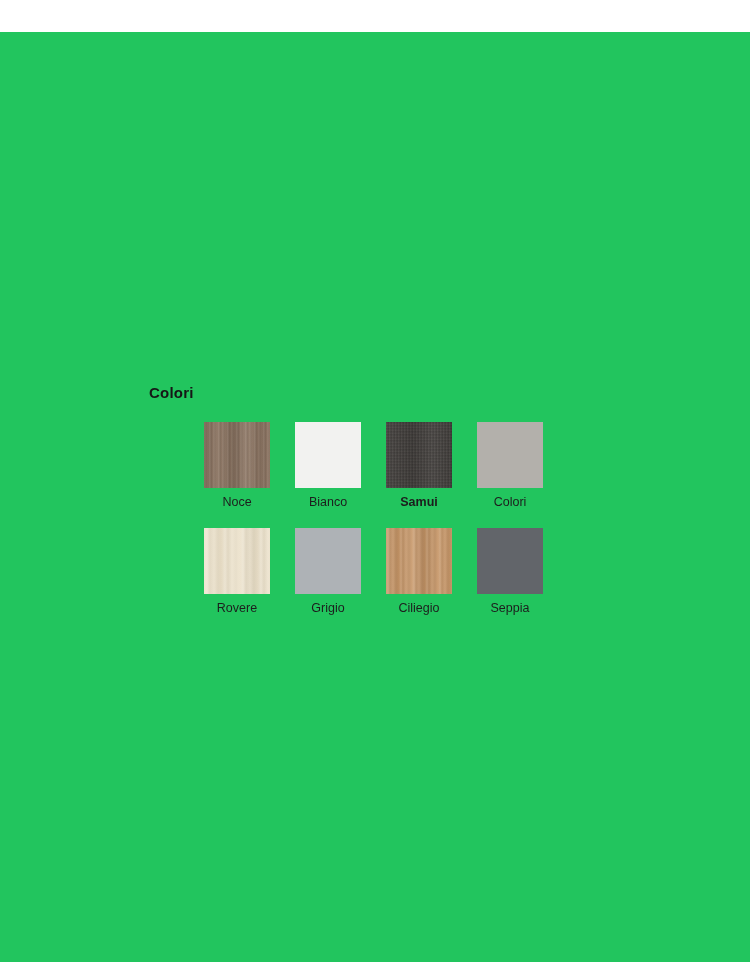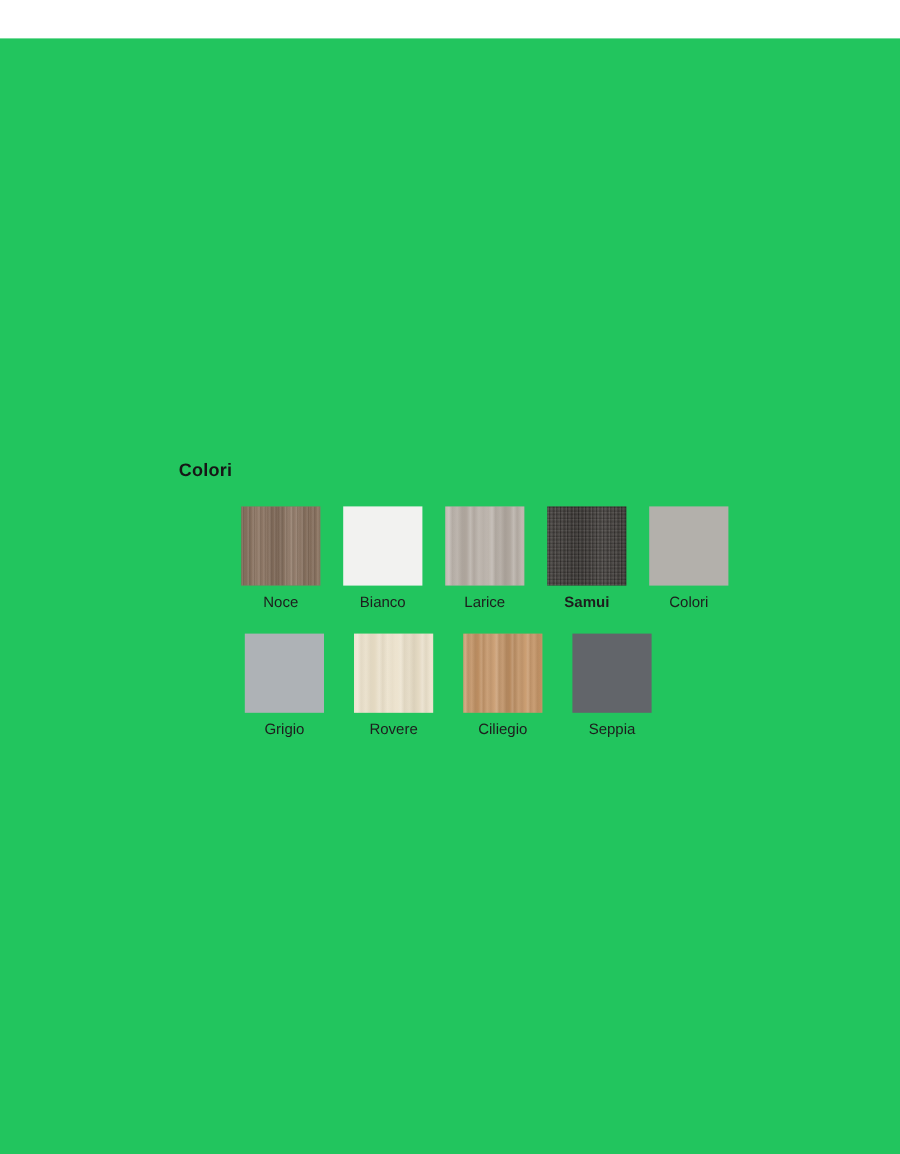--- a/index.html
+++ b/index.html
@@ -186,51 +186,47 @@
         <div class="swatch-cell">
           <div class="swatch-chip grain-fine" style="background-color: rgb(140, 116, 97);"></div>
           <div class="swatch-label" style="color: rgb(29, 29, 29);">Noce</div>
         </div>
 
         <div class="swatch-cell">
           <div class="swatch-chip grain-none" style="background-color: rgb(242, 242, 240);"></div>
           <div class="swatch-label" style="color: rgb(29, 29, 29);">Bianco</div>
         </div>
 
-        <div class="swatch-cell">
-          <div class="swatch-chip grain-soft" style="background-color: rgb(180, 171, 162);"></div>
-          <div class="swatch-label" style="color: rgb(29, 29, 29);">Larice</div>
-        </div>
 
         <div class="swatch-cell">
           <div class="swatch-chip grain-weave" style="background-color: rgb(62, 58, 55);"></div>
           <div class="swatch-label" style="color: rgb(29, 29, 29); font-weight: bold;">Samui</div>
         </div>
 
         <div class="swatch-cell">
           <div class="swatch-chip grain-none" style="background-color: rgb(179, 176, 171);"></div>
           <div class="swatch-label" style="color: rgb(29, 29, 29);">Colori</div>
         </div>
 
       </div>
 
       <div class="swatch-row">
 
 
         <div class="swatch-cell">
+          <div class="swatch-chip grain-soft" style="background-color: rgb(236, 225, 201);"></div>
+          <div class="swatch-label" style="color: rgb(29, 29, 29);">Rovere</div>
+        </div>
+
+        <div class="swatch-cell">
           <div class="swatch-chip grain-none" style="background-color: rgb(174, 178, 182);"></div>
           <div class="swatch-label" style="color: rgb(29, 29, 29);">Grigio</div>
         </div>
 
         <div class="swatch-cell">
-          <div class="swatch-chip grain-soft" style="background-color: rgb(236, 225, 201);"></div>
-          <div class="swatch-label" style="color: rgb(29, 29, 29);">Rovere</div>
-        </div>
-
-        <div class="swatch-cell">
           <div class="swatch-chip grain-med" style="background-color: rgb(199, 150, 103);"></div>
           <div class="swatch-label" style="color: rgb(29, 29, 29);">Ciliegio</div>
         </div>
 
         <div class="swatch-cell">
           <div class="swatch-chip grain-none" style="background-color: rgb(98, 101, 106);"></div>
           <div class="swatch-label" style="color: rgb(29, 29, 29);">Seppia</div>
         </div>
 
       </div>

